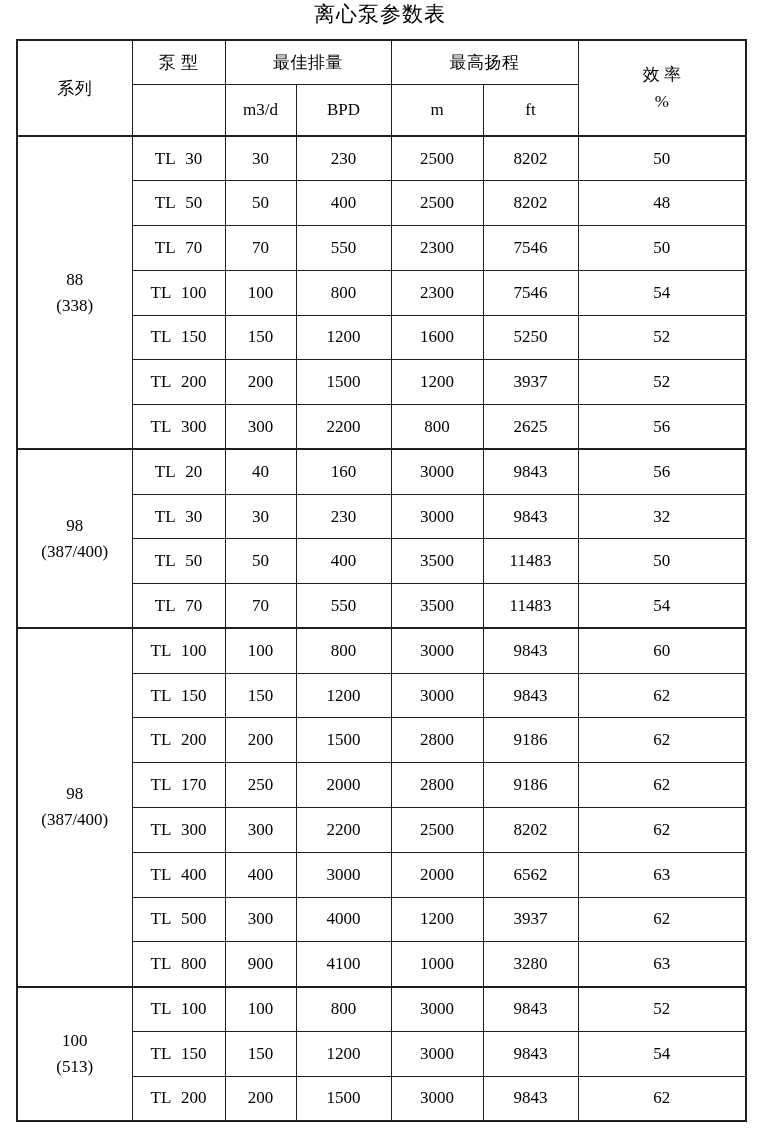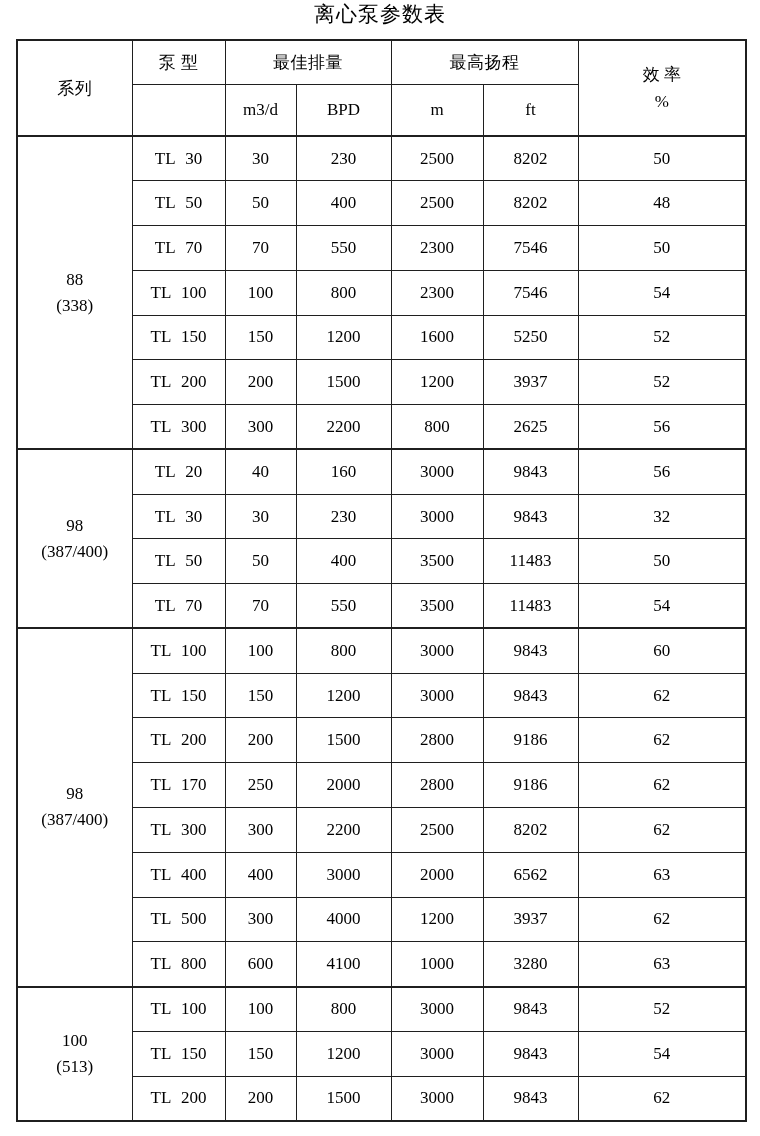--- a/index.html
+++ b/index.html
@@ -241,21 +241,21 @@
         <tr>
           <td class="type-cell">TL 500</td>
           <td>300</td>
           <td>4000</td>
           <td>1200</td>
           <td>3937</td>
           <td>62</td>
         </tr>
         <tr>
           <td class="type-cell">TL 800</td>
-          <td>600</td>
+          <td>900</td>
           <td>4100</td>
           <td>1000</td>
           <td>3280</td>
           <td>63</td>
         </tr>
         <tr class="group-start">
           <td class="series-cell" rowspan="3">
             <div>100</div>
             <div>(513)</div>
           </td>

